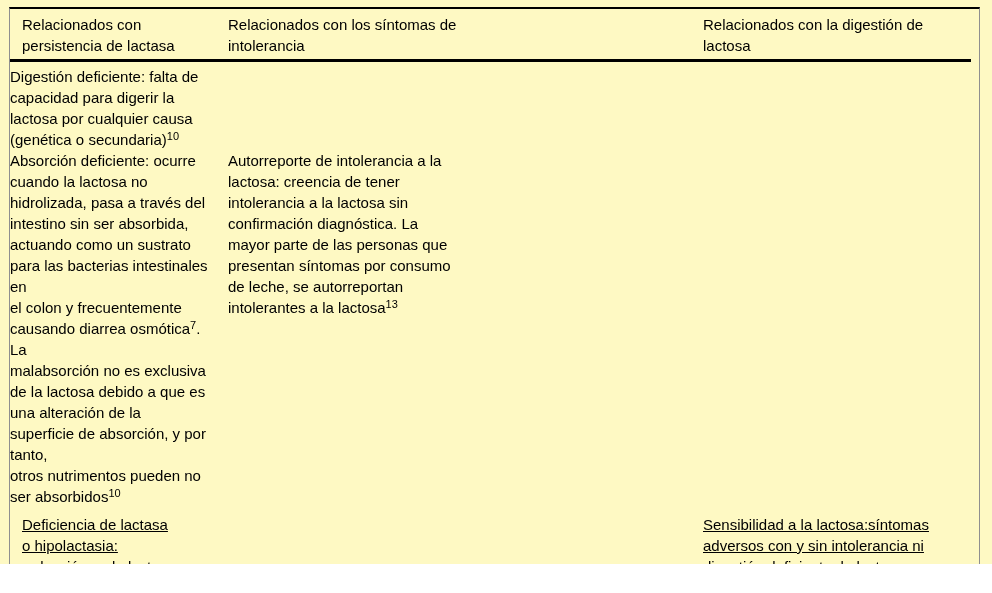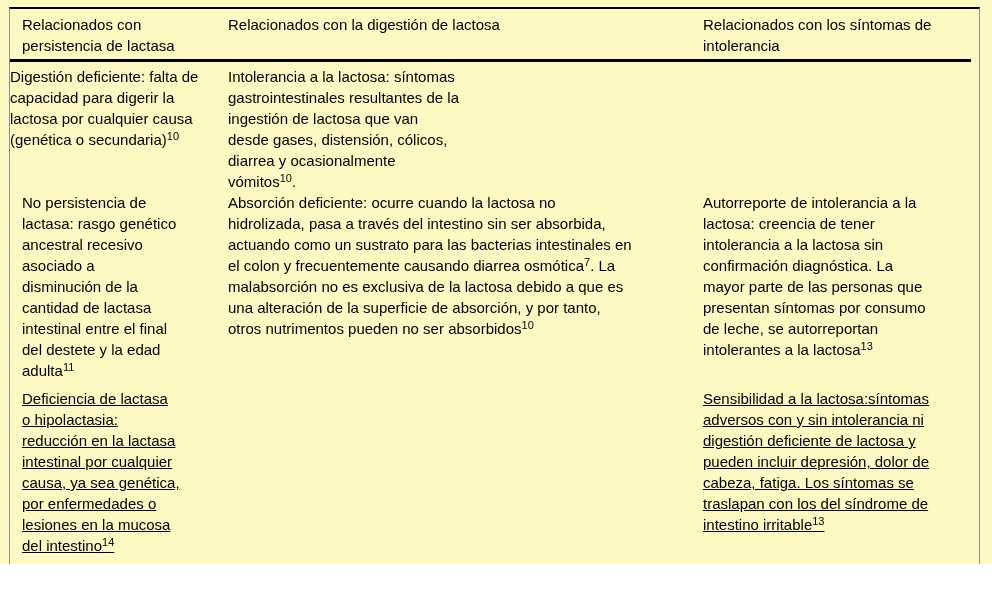--- a/index.html
+++ b/index.html
@@ -67,36 +67,34 @@
 </style>
 </head>
 <body style="background: rgb(255, 255, 255);">
 
 <div class="page">
   <div class="tablebox">
 
     <div class="thead">
       <div class="grid-row">
         <div class="cell c1">Relacionados con<br>persistencia de lactasa</div>
+        <div class="cell c3">Relacionados con los síntomas de<br>intolerancia</div>
         <div class="cell c2">Relacionados con la digestión de lactosa</div>
-        <div class="cell c3">Relacionados con los síntomas de<br>intolerancia</div>
       </div>
     </div>
 
     <div class="sep"></div>
 
     <div class="tbody">
 
       <div class="grid-row r1">
         <div class="cell c2">Digestión deficiente: falta de capacidad para digerir la<br>lactosa por cualquier causa (genética o secundaria)<sup>10</sup></div>
-        <div class="cell c3">Intolerancia a la lactosa: síntomas<br>gastrointestinales resultantes de la<br>ingestión de lactosa que van<br>desde gases, distensión, cólicos,<br>diarrea y ocasionalmente<br>vómitos<sup>10</sup>.</div>
       </div>
 
       <div class="grid-row r2">
-        <div class="cell c1">No persistencia de<br>lactasa: rasgo genético<br>ancestral recesivo<br>asociado a<br>disminución de la<br>cantidad de lactasa<br>intestinal entre el final<br>del destete y la edad<br>adulta<sup>11</sup></div>
         <div class="cell c2">Absorción deficiente: ocurre cuando la lactosa no<br>hidrolizada, pasa a través del intestino sin ser absorbida,<br>actuando como un sustrato para las bacterias intestinales en<br>el colon y frecuentemente causando diarrea osmótica<sup>7</sup>. La<br>malabsorción no es exclusiva de la lactosa debido a que es<br>una alteración de la superficie de absorción, y por tanto,<br>otros nutrimentos pueden no ser absorbidos<sup>10</sup></div>
         <div class="cell c3">Autorreporte de intolerancia a la<br>lactosa: creencia de tener<br>intolerancia a la lactosa sin<br>confirmación diagnóstica. La<br>mayor parte de las personas que<br>presentan síntomas por consumo<br>de leche, se autorreportan<br>intolerantes a la lactosa<sup>13</sup></div>
       </div>
 
       <div class="grid-row r3">
         <div class="cell c1">Deficiencia de lactasa<br>o hipolactasia:<br>reducción en la lactasa<br>intestinal por cualquier<br>causa, ya sea genética,<br>por enfermedades o<br>lesiones en la mucosa<br>del intestino<sup>14</sup></div>
         <div class="cell c2"></div>
         <div class="cell c3">Sensibilidad a la lactosa:síntomas<br>adversos con y sin intolerancia ni<br>digestión deficiente de lactosa y<br>pueden incluir depresión, dolor de<br>cabeza, fatiga. Los síntomas se<br>traslapan con los del síndrome de<br>intestino irritable<sup>13</sup></div>
       </div>
 

